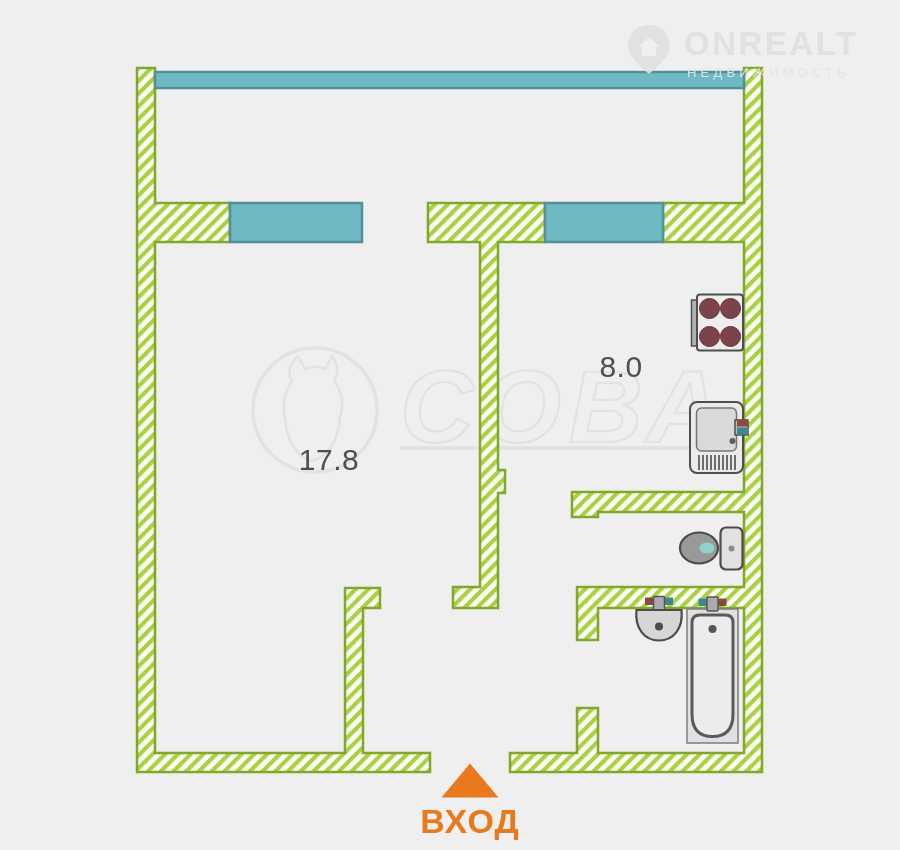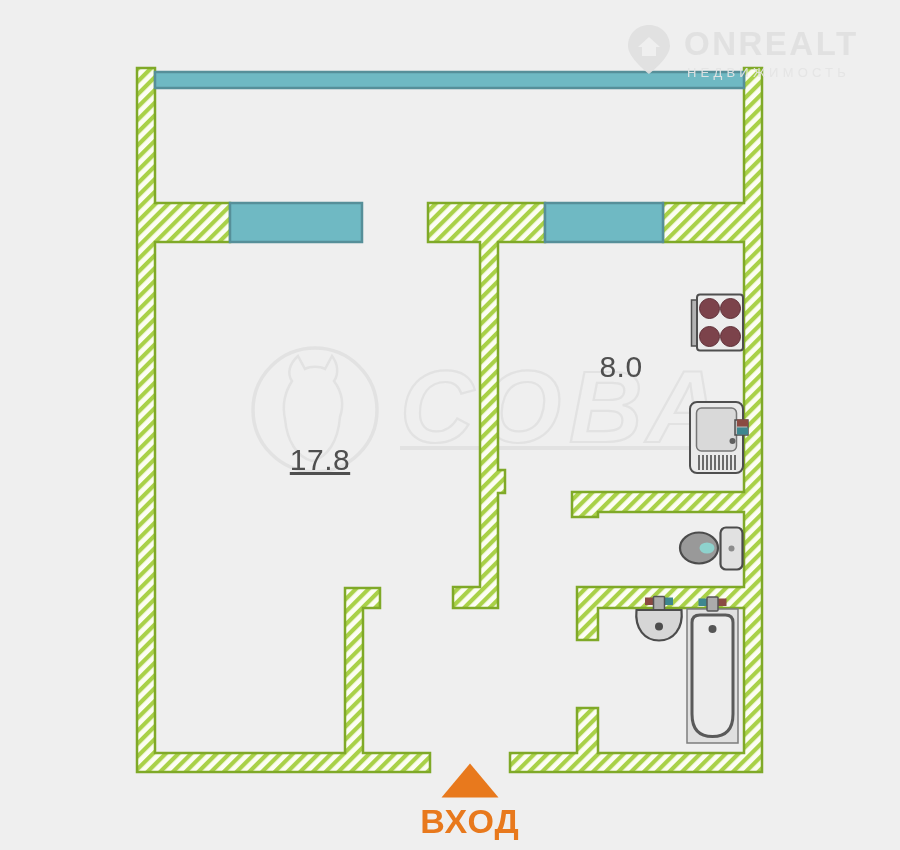--- a/index.html
+++ b/index.html
@@ -6,21 +6,21 @@
   .canvas{
     position:relative;width:900px;height:850px;
     background:#efefef;overflow:hidden;
     font-family:"Liberation Sans",sans-serif;
   }
   .plan-svg{position:absolute;left:0;top:0;}
   .room-label{
     position:absolute;color:#4f4f4f;font-size:30px;letter-spacing:.5px;
     width:90px;text-align:center;
   }
-  .label-living{left:275px;top:443px;text-decoration:underline;}
+  .label-living{left:284px;top:443px;}
   .label-kitchen{left:576px;top:350px;}
   .entrance-label{
     position:absolute;left:410px;top:802px;width:120px;text-align:center;
     color:#e8791d;font-size:34px;font-weight:bold;letter-spacing:1px;
   }
   .logo{position:absolute;left:620px;top:24px;width:270px;height:70px;}
   .logo .pin{position:absolute;left:7px;top:1px;}
   .logo .brand{
     position:absolute;left:64px;top:1px;font-size:33px;font-weight:bold;
     letter-spacing:2.5px;color:rgba(224,224,224,0.92);

